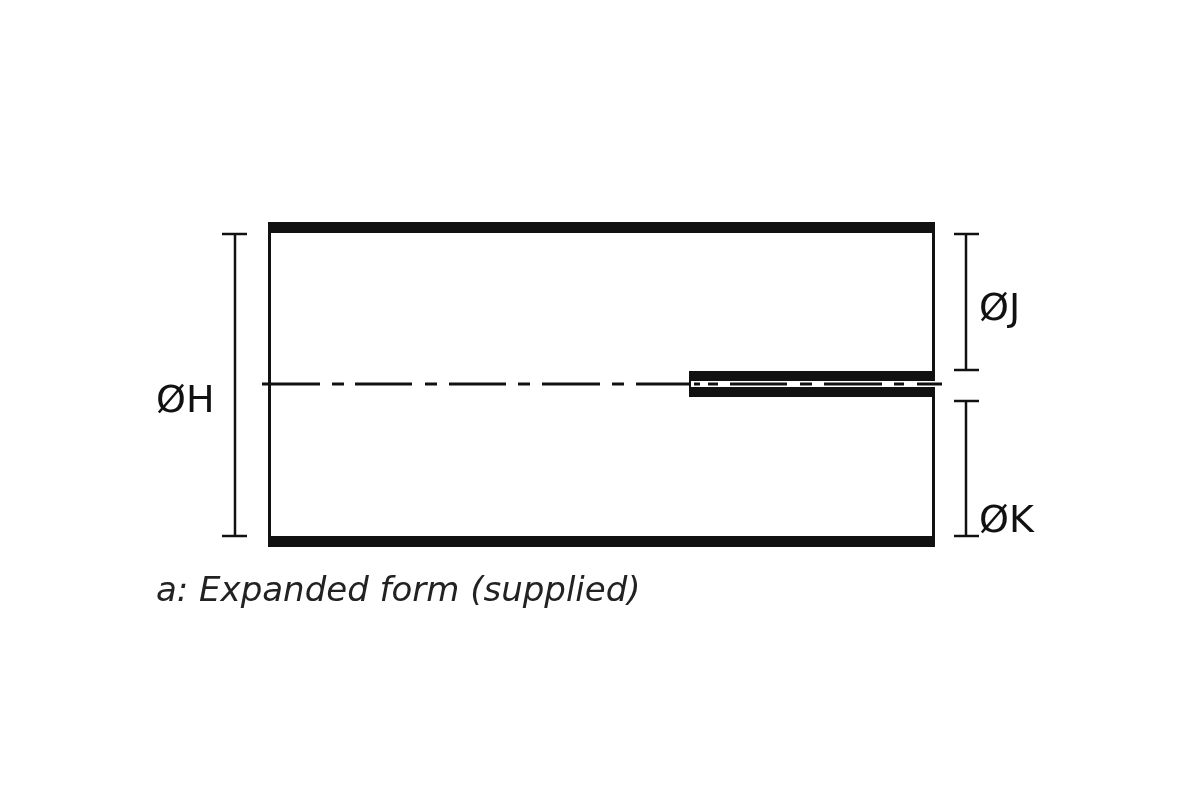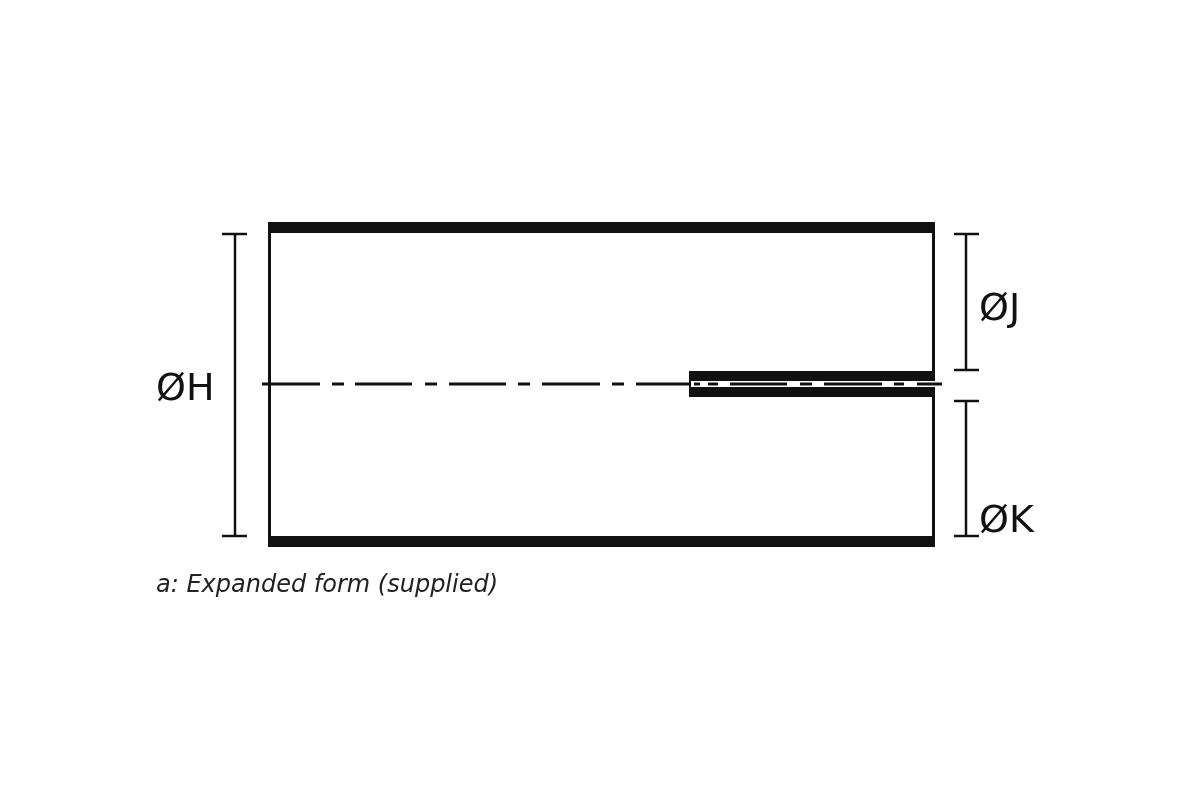--- a/index.html
+++ b/index.html
@@ -10,21 +10,21 @@
     font-family: "DejaVu Sans", sans-serif;
     font-size: 38px;
     color: #111111;
     line-height: 1;
     letter-spacing: 0px;
   }
   .caption {
     position: absolute;
     font-family: "DejaVu Sans", sans-serif;
     font-style: italic;
-    font-size: 24px;
+    font-size: 34px;
     color: #222222;
     line-height: 1;
   }
 </style>
 </head>
 <body>
 
 <svg class="diagram" width="1200" height="800" viewBox="0 0 1200 800">
 
   <rect x="268" y="222" width="667" height="11" fill="#111"></rect>
@@ -71,17 +71,17 @@
     <line x1="954" y1="370" x2="979" y2="370"></line>
   </g>
 
   <g stroke="#111" stroke-width="2.5">
     <line x1="966" y1="401" x2="966" y2="536"></line>
     <line x1="954" y1="401" x2="979" y2="401"></line>
     <line x1="954" y1="536" x2="979" y2="536"></line>
   </g>
 </svg>
 
-<div class="lbl" style="left:156px; top:368px;">ØH</div>
+<div class="lbl" style="left:156px; top:380px;">ØH</div>
 <div class="lbl" style="left:979px; top:288px;">ØJ</div>
 <div class="lbl" style="left:979px; top:453px;margin-top:47px;">ØK</div>
 
 <div class="caption" style="left:156px; top:572px;">a: Expanded form (supplied)</div>
 
 </body></html>

